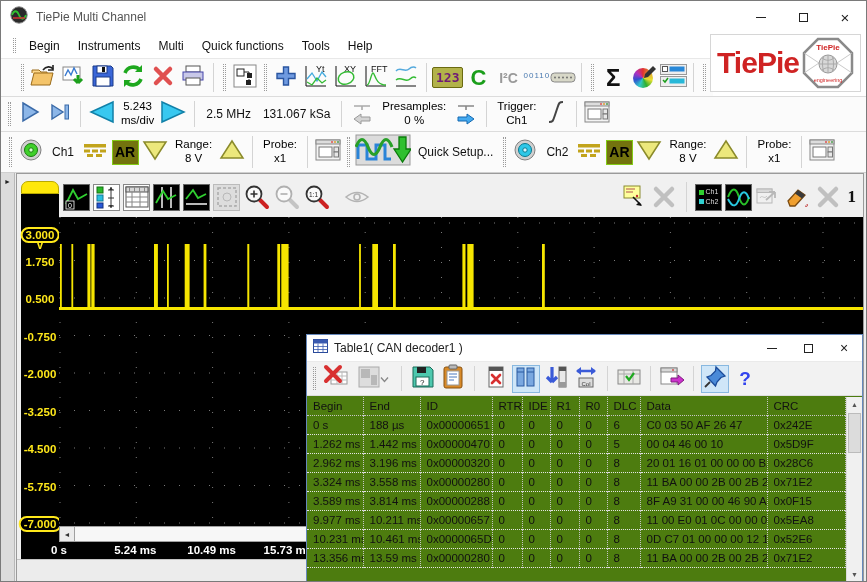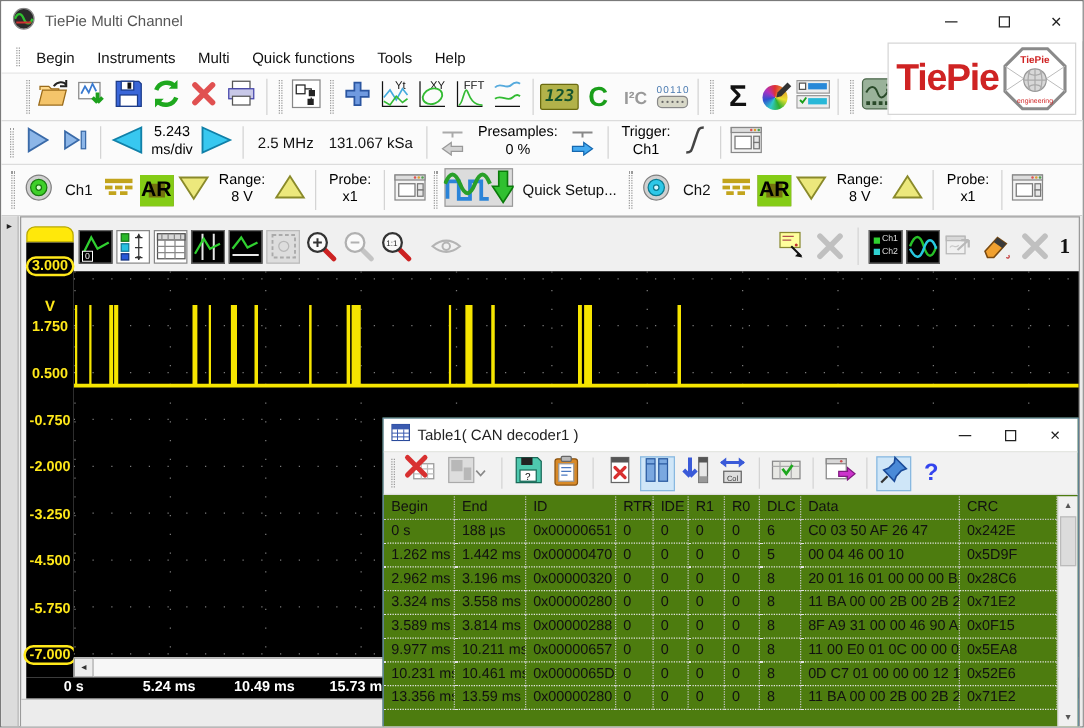--- a/index.html
+++ b/index.html
@@ -17,28 +17,28 @@
   .mitem{padding:3px 9px;font-size:12px;color:#111}
   
   .tb1{position:absolute;left:0;top:57px;width:712px;height:38px;display:flex;align-items:center;padding-left:16px;background:#fbfbfb;border-top:1px solid #e8e8e8}
   .tb2{position:absolute;left:0;top:95px;width:867px;height:35px;display:flex;align-items:center;padding-left:3px;background:#fbfbfb;border-top:1px solid #dcdcdc}
   .tb3{position:absolute;left:0;top:130px;width:867px;height:42px;display:flex;align-items:center;padding-left:4px;background:#fbfbfb;border-top:1px solid #dcdcdc;border-bottom:1px solid #cfcfcf}
   .tbtn{min-width:30px;height:30px;display:flex;align-items:center;justify-content:center;flex:0 0 auto}
   .vsep{width:1px;align-self:stretch;margin:4px 5px;background:#d4d4d4;flex:0 0 auto}
   .grip{width:3px;align-self:stretch;margin:5px 4px;border-left:1px dotted #9a9a9a;border-right:1px dotted #9a9a9a;flex:0 0 auto}
   .stack{display:flex;flex-direction:column;align-items:center;justify-content:center;font-size:11.5px;line-height:1.2;color:#000;padding:0 5px;flex:0 0 auto;white-space:nowrap}
   .plain{font-size:12px;padding:0 6px;white-space:nowrap;flex:0 0 auto}
-  .lcd{background:#b2b24a;border:1px solid #6a6a10;color:#14532d;font-family:"DejaVu Sans Mono",monospace;font-style:italic;font-weight:bold;font-size:13px;padding:2px 3px;border-radius:2px}
+  .lcd{background:#b2b24a;border:1px solid #6a6a10;color:#701a75;font-family:"DejaVu Sans Mono",monospace;font-weight:bold;font-size:13px;padding:2px 3px;border-radius:2px}
   .cang{color:#1a9e1a;font-size:22px;font-weight:bold}
   .i2c{color:#999;font-size:14px;font-weight:bold}
   .sum{font-size:24px;font-weight:bold;color:#111}
-  .ser{display:flex;flex-direction:column;align-items:flex-start}
+  .ser{display:flex;flex-direction:row;align-items:flex-start}
   .serdigits{font-size:8px;color:#4a7ab0;letter-spacing:1px;line-height:1}
   .palette{width:20px;height:20px;border-radius:50%;background:conic-gradient(#e03030,#e0a030,#e8e030,#30b030,#30c8c8,#3050d0,#b030c0,#e03030);position:relative}
-  .arbtn{width:27px;height:25px;background:#73730e;border:7px solid #84cc16;color:#000;font-weight:bold;font-size:17px;display:flex;align-items:center;justify-content:center}
+  .arbtn{width:27px;height:25px;background:#73730e;border:1px solid #84cc16;color:#000;font-weight:bold;font-size:14px;display:flex;align-items:center;justify-content:center}
   
   .logo{position:absolute;top:33px;right:5px;width:151px;height:58px;background:#fff;border:1px solid #d6d6d6;display:flex;align-items:center;justify-content:center;gap:3px}
   .logo .brand{color:#cf2323;font-size:30px;font-weight:bold;letter-spacing:-1px}
   
   .graphwin{position:absolute;left:0;top:172px;width:867px;height:410px;background:#ececec}
   .sidestrip{position:absolute;left:0;top:0;width:14px;height:100%;background:#dcdcdc;border-right:1px solid #b8b8b8;font-size:7px;color:#222;text-align:center;padding-top:5px}
   .ginner{position:absolute;left:15px;top:0;right:4px;height:100%;background:#f0f0f0;border:1px solid #9a9a9a}
   .ytab{position:absolute;left:4px;top:7px;width:38px;height:13px;background:#ffe80a;border:1px solid #b8a800;border-radius:7px 7px 0 0}
   .gtools{position:absolute;left:46px;top:4px;right:4px;height:38px;display:flex;align-items:center;gap:3px}
   .gi{width:27px;height:27px;display:flex;align-items:center;justify-content:center;position:relative;flex:0 0 auto}
@@ -592,21 +592,21 @@
         </div>
       <div class="gi">
           <svg width="24" height="24">
             <path d="M4 4l16 16M20 4L4 20" stroke="#c0c0c0" stroke-width="4.5" stroke-linecap="round"></path>
           </svg>
         </div>
       <span class="pgnum">1</span>
     </div>
     <div class="yaxis" id="yaxis">
       <span class="vunit">V</span>
-    <div class="tick boxed" style="top: 19px;">3.000</div>
+    <div class="tick boxed" style="top: 41px;">3.000</div>
         <div class="tick" style="top: 67.5px;">1.750</div>
         <div class="tick" style="top: 105px;">0.500</div>
         <div class="tick" style="top: 142.5px;">-0.750</div>
         <div class="tick" style="top: 180px;">-2.000</div>
         <div class="tick" style="top: 217.5px;">-3.250</div>
         <div class="tick" style="top: 255px;">-4.500</div>
         <div class="tick" style="top: 292.5px;">-5.750</div>
         <div class="tick boxed" style="top: 330px;">-7.000</div>
       </div>
     <div class="plot">

